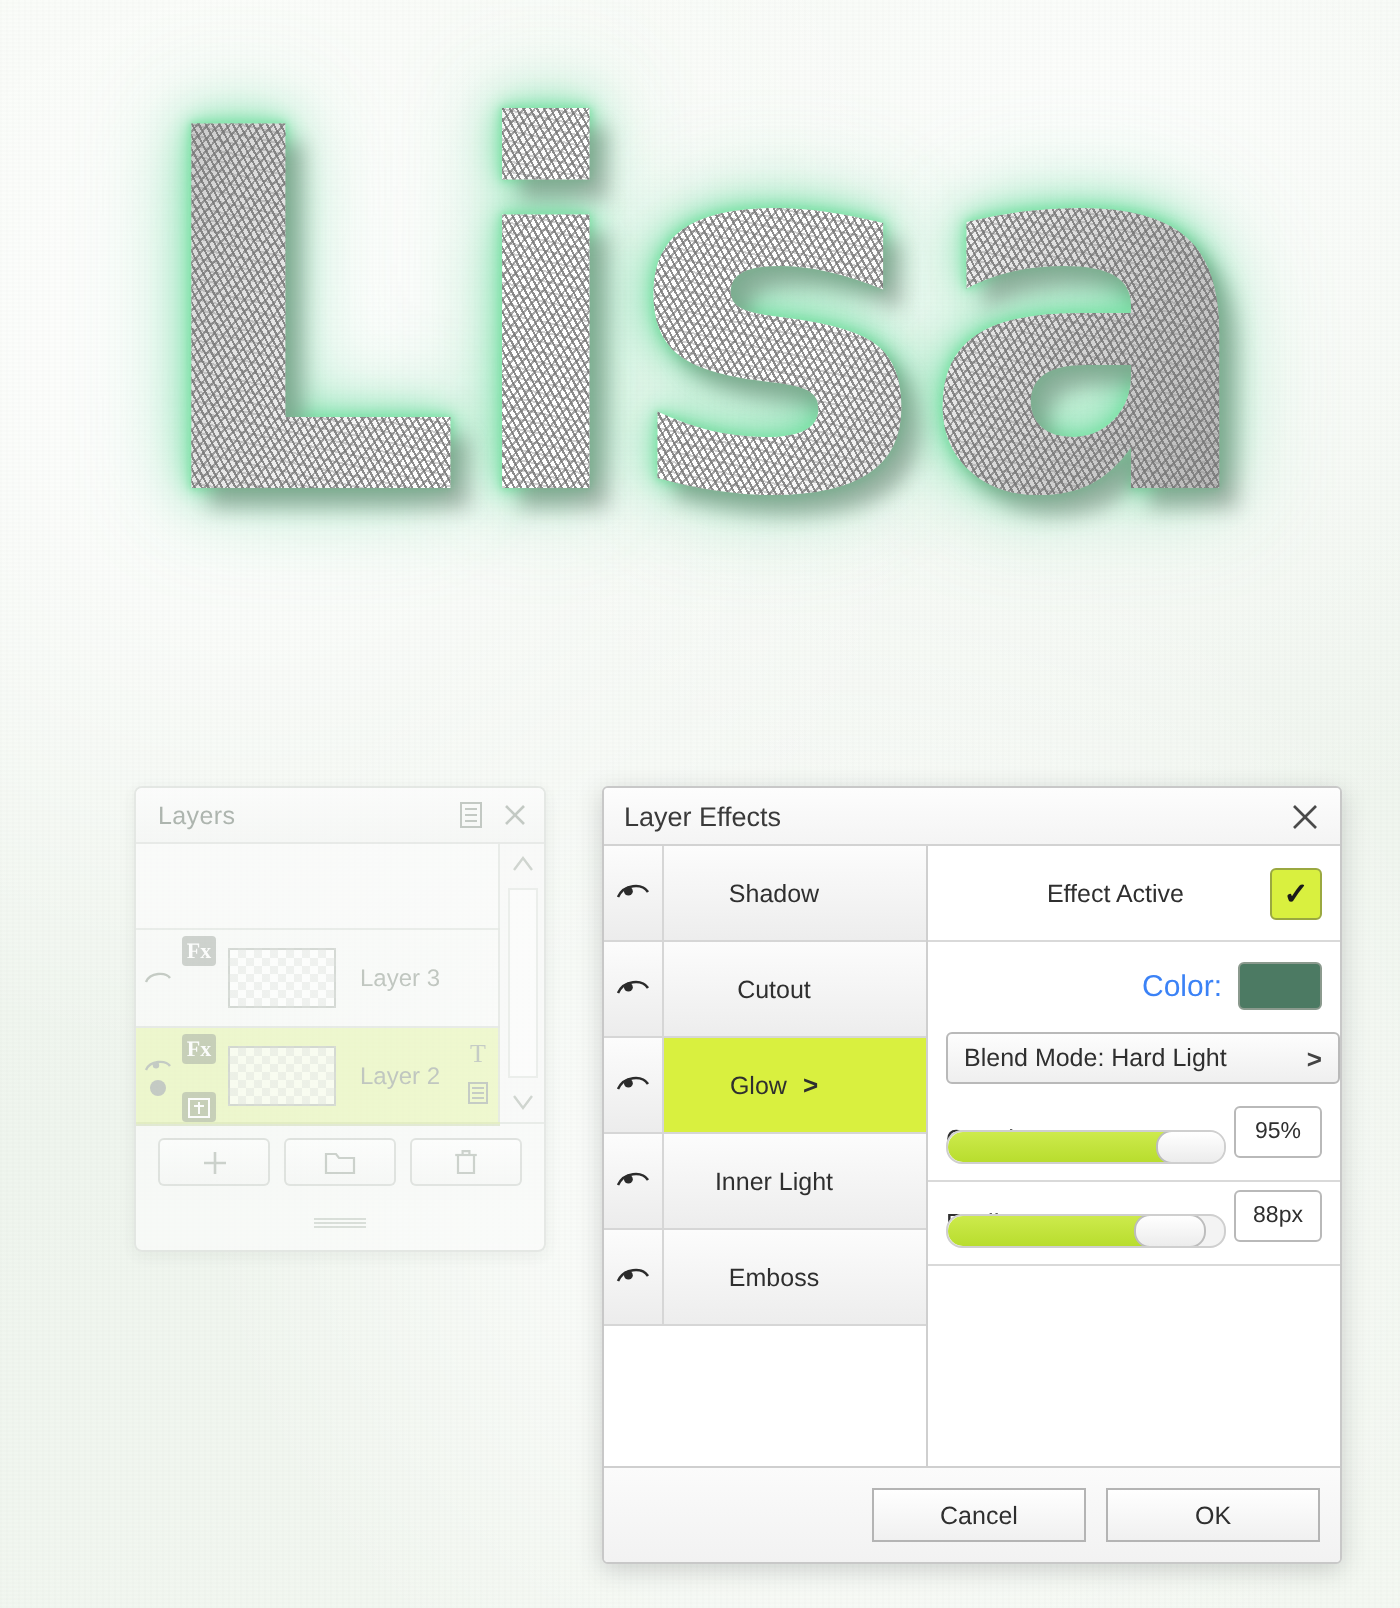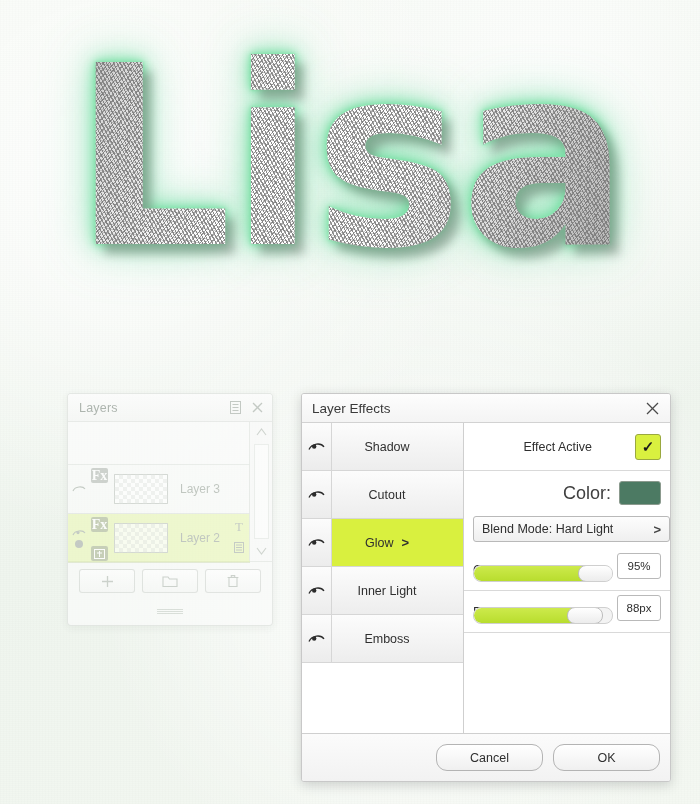--- a/index.html
+++ b/index.html
@@ -107,21 +107,21 @@
     display:flex;align-items:center;
   }
   .lp-row.sel{background:rgba(214,240,115,.40);}
   .lp-eyecol{width:22px;display:flex;flex-direction:column;align-items:center;justify-content:center;gap:3px;}
   .lp-eye{color:#b9c0b9;font-size:11px;line-height:9px;}
   .lp-dot{width:8px;height:8px;border-radius:50%;background:#b9bfb9;}
   .lp-fxcol{width:22px;position:relative;height:100%;}
   .fx-badge{
     position:absolute;left:1px;top:3px;width:17px;height:15px;
     background:rgba(150,156,150,.55);color:#fff;border-radius:2px;
-    font-size:14px;font-weight:bold;display:flex;align-items:center;justify-content:center;
+    font-size:11px;font-weight:bold;display:flex;align-items:center;justify-content:center;
     font-family:"Liberation Serif", serif;
   }
   .mask-badge{
     position:absolute;left:1px;bottom:1px;width:17px;height:15px;
     background:rgba(150,156,150,.55);color:#fff;border-radius:2px;
     display:flex;align-items:center;justify-content:center;
   }
   .lp-thumb{
     width:52px;height:28px;margin-left:2px;
     border:1px solid rgba(190,195,190,.7);
@@ -203,21 +203,21 @@
     gap:35px;
   }
   .fx-sec .active-lbl{font-size:12.5px;color:#2f2f2f;margin-right:8px;}
   .fx-check{
     width:24px;height:24px;background:#d9f03f;border:1px solid #9aa840;border-radius:3px;
     display:flex;align-items:center;justify-content:center;color:#1a1a1a;font-size:15px;font-weight:bold;
   }
   .fx-colorrow{
     height:44px;display:flex;align-items:center;justify-content:flex-end;padding:0 9px;
   }
-  .fx-colorrow .lbl{font-size:18px;color:#404040;margin-right:8px;}
+  .fx-colorrow .lbl{font-size:15px;color:#3b82f6;margin-right:8px;}
   .fx-swatch{width:40px;height:22px;border:1px solid #8b9a8e;border-radius:3px;}
   .fx-blend{
     margin:1px 0 7px 9px;height:24px;border:1px solid #b9b9b9;border-radius:3px;
     background:linear-gradient(180deg,#fdfdfd,#efefef);
     display:flex;align-items:center;padding:0 8px;
   }
   .fx-blend .bt{flex:1;font-size:12.5px;color:#2f2f2f;}
   .fx-blend .ba{font-size:13px;font-weight:bold;color:#444;}
   .fx-slider-block{padding:4px 9px 8px 9px;border-bottom:1px solid #d9d9d9;}
   .fx-slider-block:last-child{border-bottom:1px solid #d9d9d9;}
@@ -239,21 +239,21 @@
     background:linear-gradient(180deg,#ffffff,#ececec);
     border:1px solid #bdbdbd;
   }
   .sl-spacer{width:48px;}
   .fx-foot{
     flex:0 0 47px;height:47px;border-top:1px solid #cfcfcf;
     background:linear-gradient(180deg,#fbfbfb,#f2f2f2);
     display:flex;align-items:center;justify-content:flex-end;gap:10px;padding:0 10px;
   }
   .fx-fbtn{
-    width:105px;height:25px;border:1px solid #b4b4b4;border-radius:11px;
+    width:105px;height:25px;border:1px solid #b4b4b4;border-radius:0;
     background:linear-gradient(180deg,#ffffff,#f0f0f0);
     display:flex;align-items:center;justify-content:center;
     font-size:12.5px;color:#2f2f2f;
   }
   .eye{display:block;}
 </style>
 </head>
 <body>
 
 <div id="paper-texture"></div>

